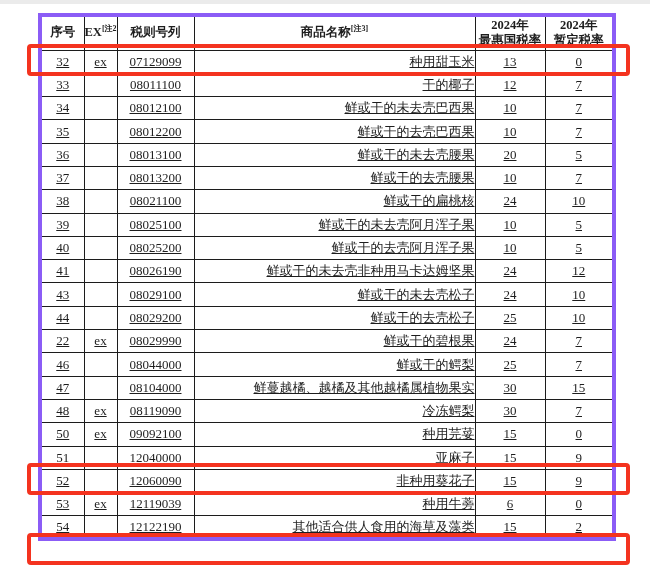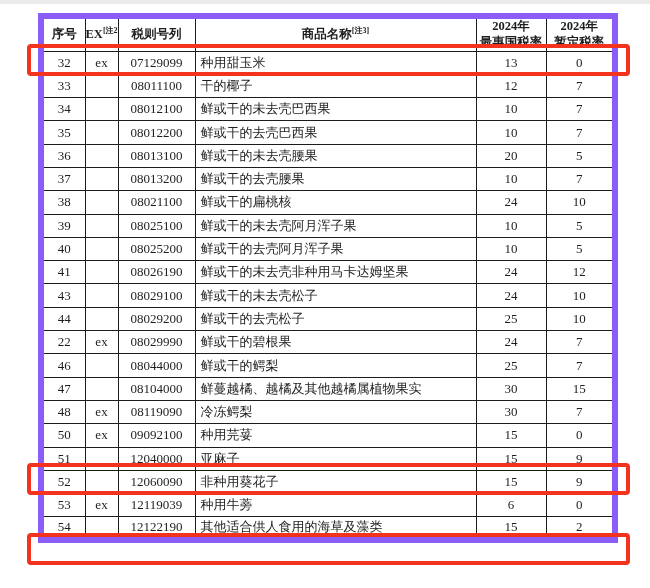--- a/index.html
+++ b/index.html
@@ -21,44 +21,44 @@
     width: 650px; height: 4px;
     background: #ebebeb;
   }
   table.tariff {
     position: absolute;
     left: 38px;
     top: 13px;
     width: 574px;
     border-collapse: collapse;
     table-layout: fixed;
-    border: 6px solid #8b5cf6;
+    border: 4px solid #8b5cf6;
     color: #1e1e1e;
   }
   table.tariff th, table.tariff td {
     border: 1.5px solid #1c1c1c;
     padding: 0;
     text-align: center;
     vertical-align: middle;
     overflow: hidden;
     white-space: nowrap;
   }
   table.tariff thead tr { height: 35px; }
-  table.tariff tbody tr { height: 23.3px; }
+  table.tariff tbody tr { height: 23.3px; text-decoration: underline; }
   table.tariff th {
     font-weight: bold;
     font-size: 12.5px;
     line-height: 1.25;
   }
   table.tariff td {
     font-size: 13px;
     font-weight: normal;
   }
   table.tariff td.name-cell {
-    text-align: left;
+    text-align: right;
     padding-left: 5px;
     margin-left: 8px;
   }
   sup.note {
     font-size: 8px;
     font-weight: bold;
     vertical-align: super;
     line-height: 0;
   }
   .red-box {

